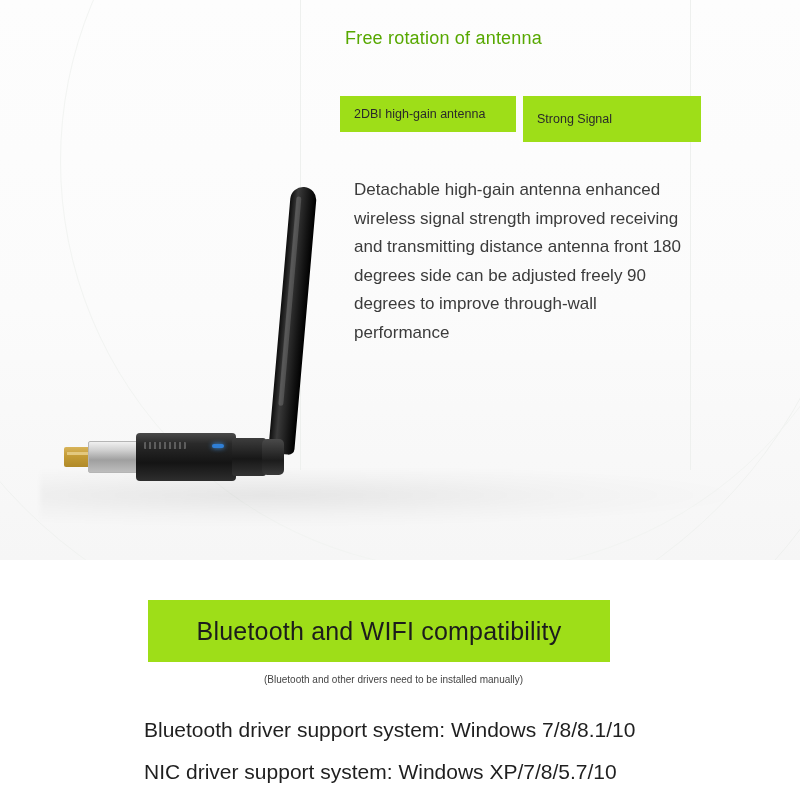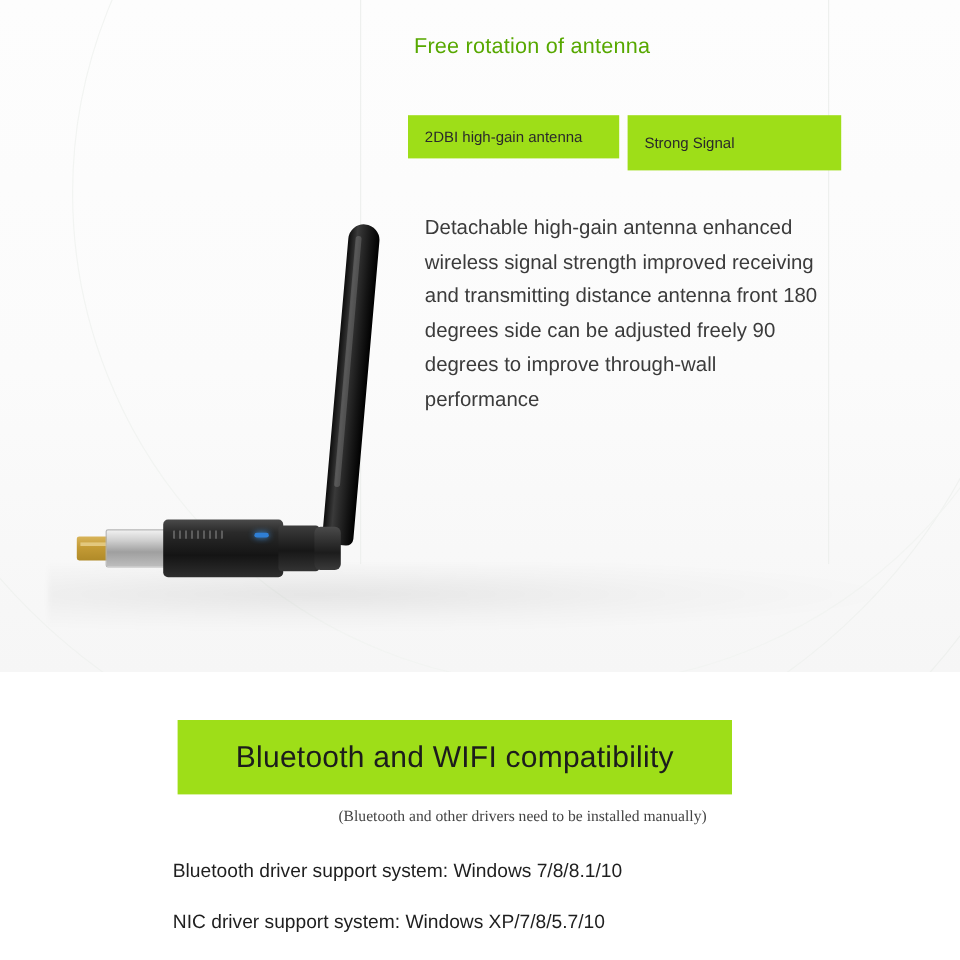--- a/index.html
+++ b/index.html
@@ -262,32 +262,31 @@
     justify-content: center;
     margin-left: 12px;
   }
   #compat-banner span {
     font-size: 25px;
     color: #1c1c1c;
     letter-spacing: 0.2px;
   }
   #compat-note {
     position: absolute;
-    left: 282px;
+    left: 264px;
     top: 112px;
     width: 320px;
-    font-size: 13px;
+    font-size: 10px;
     color: #444444;
     line-height: 15px;
-    font-family: Liberation Serif, serif;
   }
   .support-line {
     position: absolute;
     left: 144px;
-    font-size: 16px;
+    font-size: 21px;
     color: #1f1f1f;
     white-space: nowrap;
   }
   #support-1 { top: 158px; }
   #support-2 { top: 200px; }
 </style>
 </head>
 <body>
 
 <div id="page">

